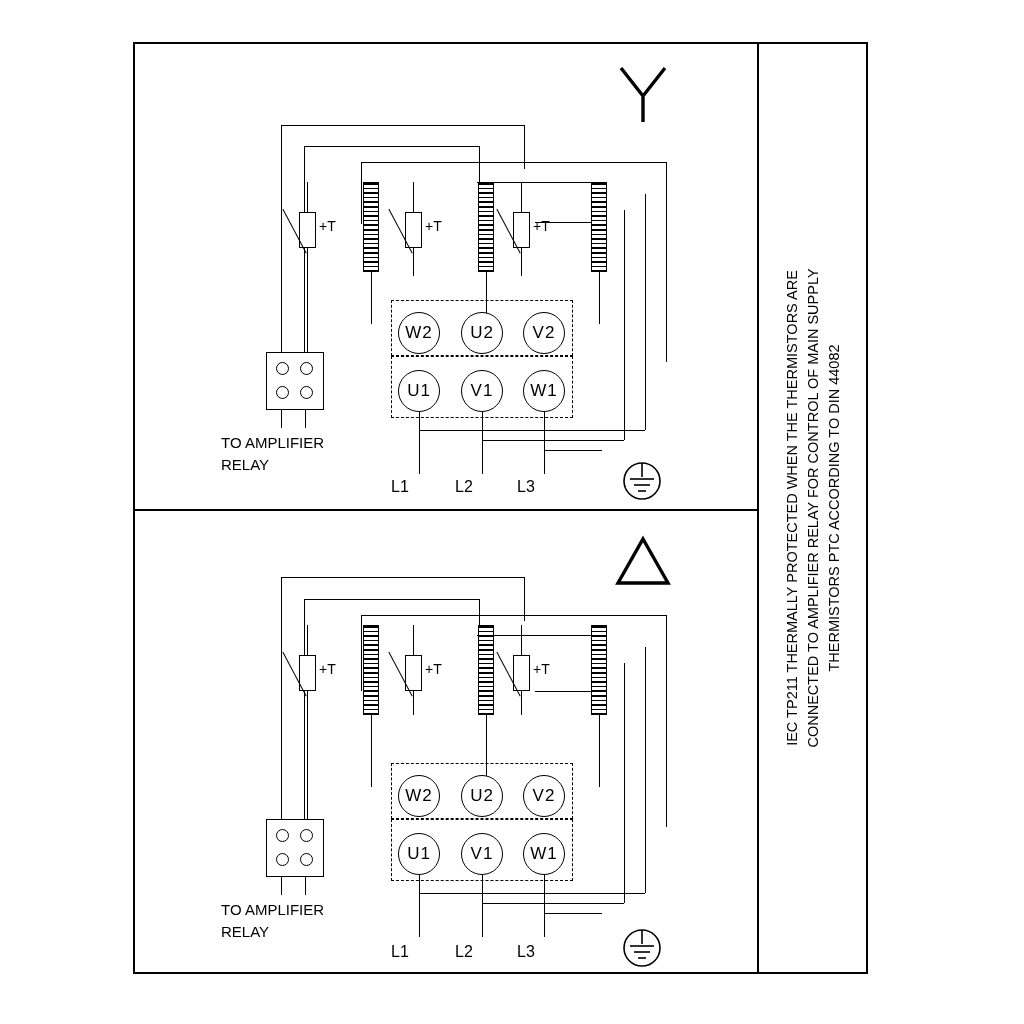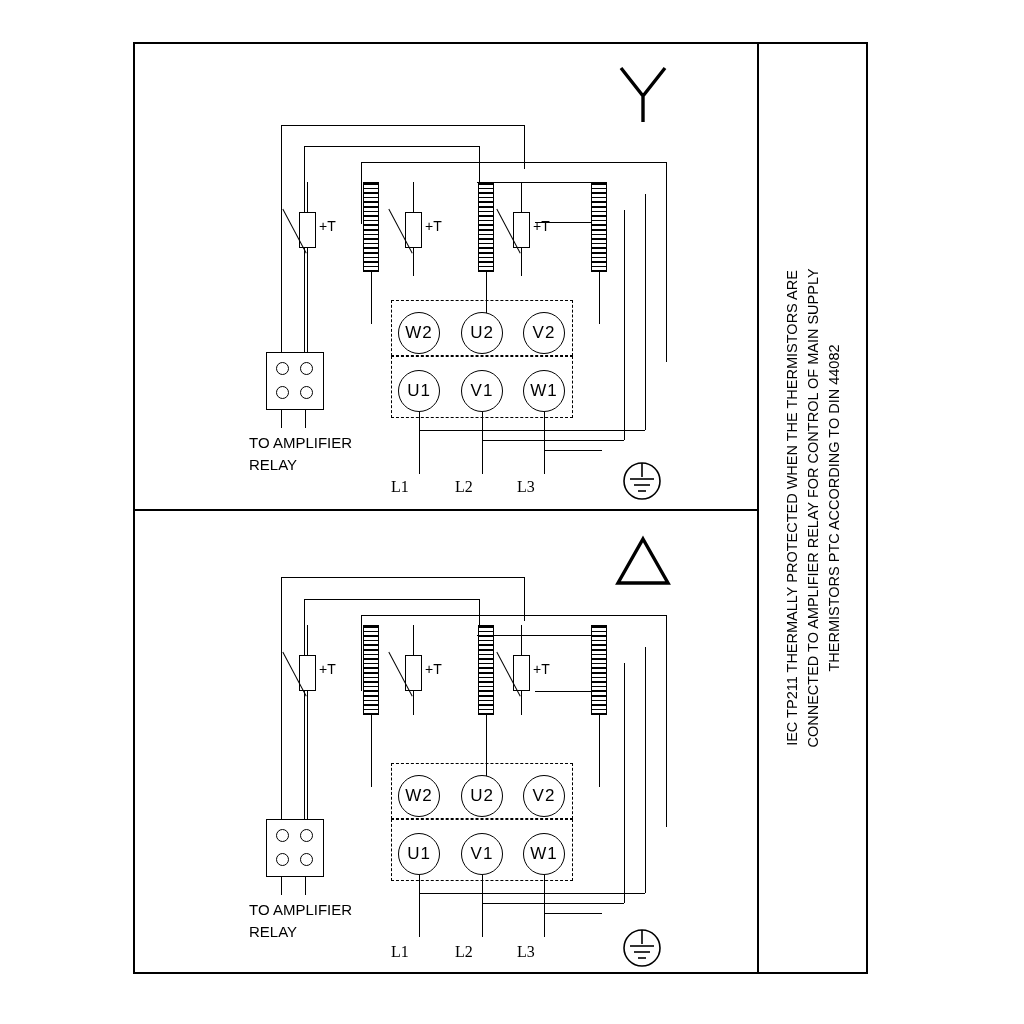--- a/index.html
+++ b/index.html
@@ -149,26 +149,24 @@
     border-radius: 50%;
     box-sizing: border-box;
     background: #fff;
   }
 
   .caption {
     position: absolute;
     font-size: 15px;
     line-height: 22px;
     white-space: pre-line;
-    margin-left: 28px;
   }
   .linelabel {
     position: absolute;
     font-size: 16px;
-    font-family: Liberation Serif, serif;
   }
 
   
   .sym {
     position: absolute;
   }
 
   
   #note-block {
     position: absolute;

